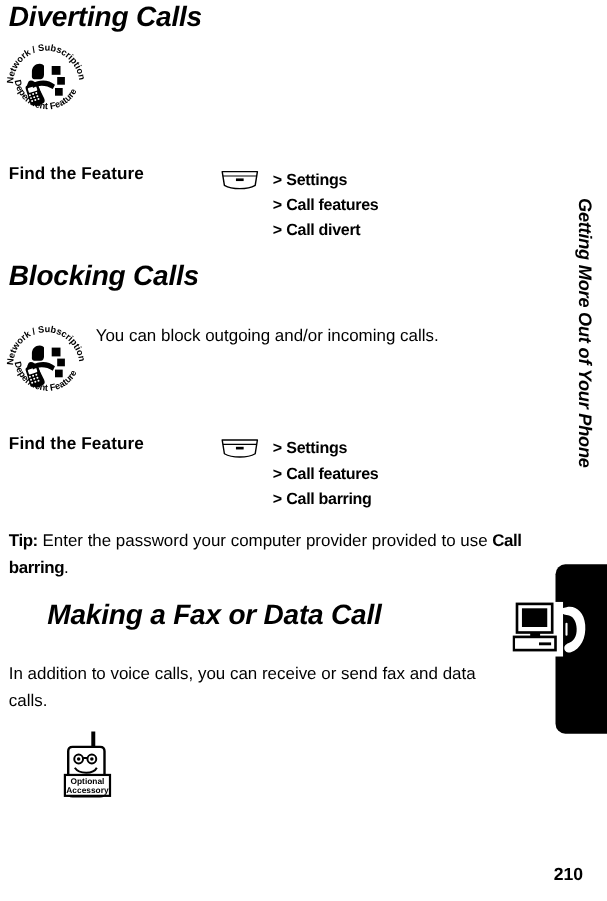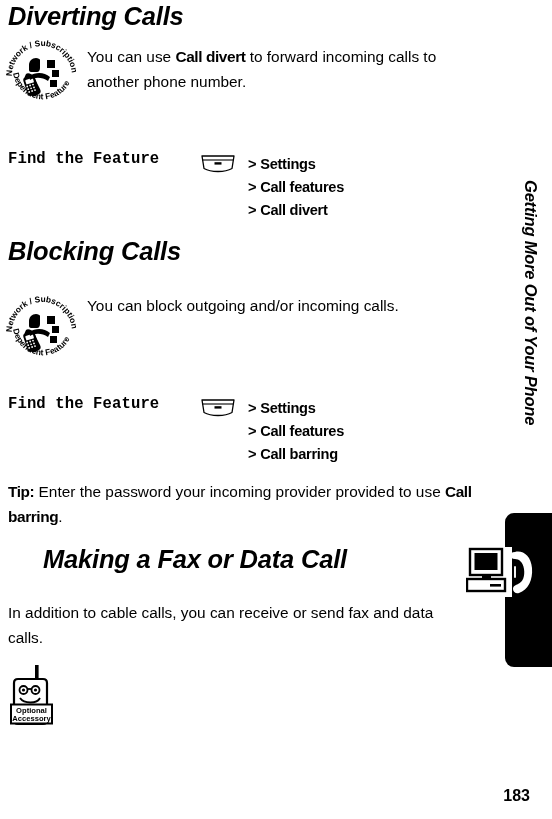--- a/index.html
+++ b/index.html
@@ -48,21 +48,21 @@
   .kw {
     font-family: "Liberation Sans Narrow", "Liberation Sans", sans-serif;
     font-weight: bold;
     font-stretch: condensed;
     letter-spacing: -0.4px;
   }
 
   
   .fft-label {
     position: absolute;
-    font-family: Liberation Mono, monospace;
+    font-family: Liberation Sans, sans-serif;
     font-weight: bold;
     font-size: 15.6px;
     letter-spacing: 0.1px;
     white-space: nowrap;
   }
   .fft-steps {
     position: absolute;
     font-family: "Liberation Sans Narrow", "Liberation Sans", sans-serif;
     font-weight: bold;
     font-stretch: condensed;
@@ -90,20 +90,21 @@
     position: absolute;
     width: 72px;
     height: 72px;
   }
 
   
   .optacc {
     position: absolute;
     width: 48px;
     height: 66px;
+    margin-left: 48px;
   }
 
   
   .sidebar {
     position: absolute;
     right: 0;
     top: 0;
     width: 72px;
     height: 819px;
   }
@@ -200,21 +201,20 @@
         </g>
         <path d="M23,40 C30,36 38,36 44,41 L42,45 C36,41 29,41 24,44 Z"></path>
         <rect x="41" y="24" width="8" height="8"></rect>
         <rect x="46" y="34" width="7" height="7"></rect>
         <rect x="44" y="44" width="7" height="7"></rect>
       </g>
       <circle cx="36" cy="36" r="34.5" fill="none" stroke="#000" stroke-width="0"></circle>
     </svg>
   </div>
 
-  <div class="body-text" style="left:87px; top:44px; width:396px;"><span>You can use </span><b class="kw">Call divert</b><span> to forward incoming calls to another phone number.</span></div>
 
   <div class="fft-label" style="left:8px; top:150px;">Find the Feature</div>
 
   <div class="menukey" style="left:199px; top:154px;">
     <svg viewBox="0 0 38 19" width="38" height="19" aria-hidden="true">
       <path d="M3,2 L35,2 L33,14.5 C26,18.5 12,18.5 5,14.5 Z" fill="#ffffff" stroke="#000000" stroke-width="1.3" stroke-linejoin="round"></path>
       <line x1="3.6" y1="6" x2="34.4" y2="6" stroke="#000000" stroke-width="1.1"></line>
       <rect x="15.5" y="8.2" width="7" height="2.4" fill="#000000"></rect>
     </svg>
   </div>
@@ -276,25 +276,25 @@
       <rect x="15.5" y="8.2" width="7" height="2.4" fill="#000000"></rect>
     </svg>
   </div>
 
   <div class="fft-steps" style="left:248px; top:397px;">
     <div><span class="gt">&gt;</span> <span>Settings</span></div>
     <div><span class="gt">&gt;</span> <span>Call features</span></div>
     <div><span class="gt">&gt;</span> <span>Call barring</span></div>
   </div>
 
-  <div class="body-text" style="left:8px; top:479px; width:480px;"><b>Tip:</b><span> Enter the password your incoming provider provided to use </span><b class="kw">Call barring</b><span>.</span></div>
+  <div class="body-text" style="left:8px; top:479px; width:480px;"><b>Tip:</b><span> Enter the password your computer provider provided to use </span><b class="kw">Call barring</b><span>.</span></div>
 
   <div class="h-section" style="left:8px; top:545px;margin-left:35px;">Making a Fax or Data Call</div>
 
-  <div class="body-text" style="left:8px; top:600px; width:450px;">In addition to cable calls, you can receive or send fax and data calls.</div>
+  <div class="body-text" style="left:8px; top:600px; width:450px;">In addition to voice calls, you can receive or send fax and data calls.</div>
 
   <div class="optacc" style="left:9px; top:663px;">
     <svg viewBox="0 0 48 66" width="48" height="66" aria-hidden="true">
 
       <rect x="26" y="2" width="3.6" height="14" fill="#000"></rect>
 
       <path d="M9,16 L34,16 C36.5,16 38,17.6 38,20 L38,57 C38,59.5 36.5,61 34,61
                L9,61 C6.6,61 5,59.5 5,57 L5,20 C5,17.6 6.6,16 9,16 Z" fill="#ffffff" stroke="#000000" stroke-width="2.2"></path>
 
       <g fill="none" stroke="#000" stroke-width="1.8">
@@ -339,15 +339,15 @@
     <svg viewBox="0 0 46 50" width="46" height="50" aria-hidden="true">
       <rect x="0" y="0" width="46" height="50" fill="#ffffff"></rect>
       <rect x="4" y="2" width="32" height="26" fill="#ffffff" stroke="#000000" stroke-width="2.4"></rect>
       <rect x="8.5" y="6" width="23" height="17" fill="#000000"></rect>
       <rect x="16" y="28" width="9" height="4" fill="#000000"></rect>
       <rect x="1" y="32" width="38" height="12" fill="#ffffff" stroke="#000000" stroke-width="2.4"></rect>
       <rect x="24" y="37" width="11" height="2.6" fill="#000000"></rect>
     </svg>
   </div>
 
-  <div class="page-number">183</div>
+  <div class="page-number">210</div>
 
 </div>
 
 </body></html>

